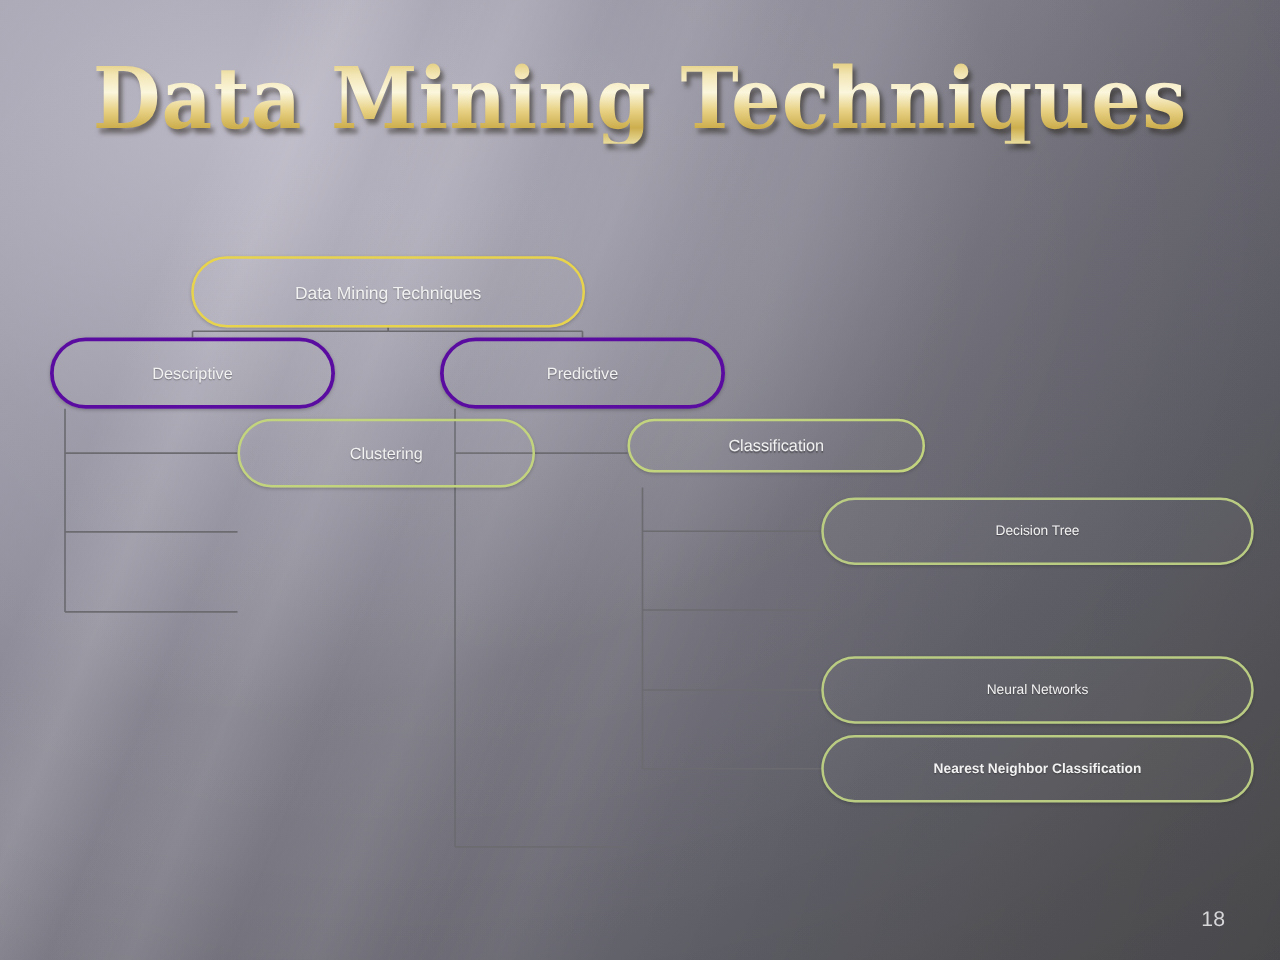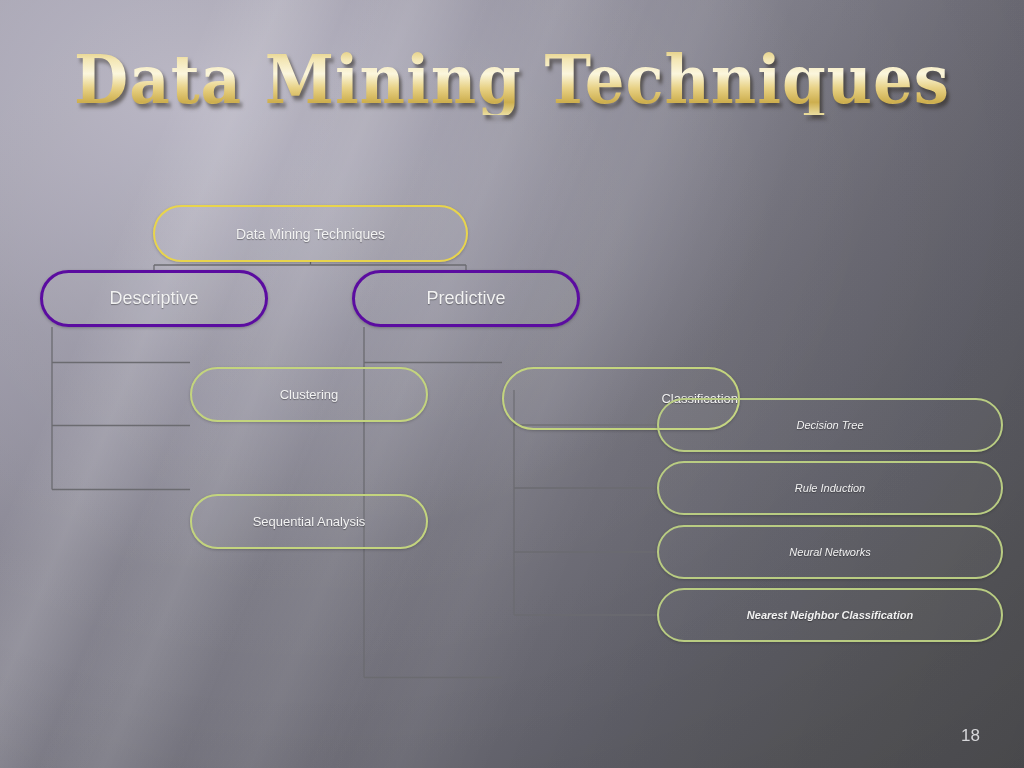--- a/index.html
+++ b/index.html
@@ -83,36 +83,34 @@
   }
   .node.lvl0 {
     border-width: 2.5px;
     border-color: #e8d44c;
     font-size: 14px;
     box-shadow: 0 1px 3px rgba(0,0,0,0.22);
   }
   .node.lvl1 {
     border-width: 3.5px;
     border-color: #5b0ca0;
-    font-size: 18px;
+    font-size: 13px;
     box-shadow: 0 1px 3px rgba(0,0,0,0.25);
   }
   .node.lvl2 {
     border-width: 2.5px;
     border-color: #c3d47e;
     font-size: 13px;
     box-shadow: 0 1px 3px rgba(0,0,0,0.22);
-    margin-top: 32px;
   }
   .node.lvl3 {
     border-width: 2.5px;
     border-color: #b9cc82;
     font-size: 11px;
     box-shadow: 0 1px 3px rgba(0,0,0,0.22);
-    font-style: italic;
   }
   .node.bold { font-weight: 700; }
 
   
   #pagenum {
     position: absolute;
     right: 44px;
     bottom: 22px;
     font-size: 17px;
     color: #d7d7da;
@@ -154,31 +152,25 @@
       </div>
       <div class="node lvl1" style="left: 40px; top: 270px; width: 228px; height: 57px;">
         <span>Descriptive</span>
       </div>
       <div class="node lvl1" style="left: 352px; top: 270px; width: 228px; height: 57px;">
         <span>Predictive</span>
       </div>
       <div class="node lvl2" style="left: 190px; top: 335px; width: 238px; height: 55px;">
         <span>Clustering</span>
       </div>
-      <div class="node lvl2" style="left: 190px; top: 462px; width: 238px; height: 55px;">
-        <span>Sequential Analysis</span>
-      </div>
-      <div class="node lvl2" style="left: 502px; top: 335px; width: 238px; height: 63px; justify-content: flex-end;">
+      <div class="node lvl2" style="left: 502px; top: 335px; width: 238px; height: 43px;">
         <span>Classification</span>
       </div>
       <div class="node lvl3" style="left: 657px; top: 398px; width: 346px; height: 54px;">
         <span>Decision Tree</span>
-      </div>
-      <div class="node lvl3" style="left: 657px; top: 461px; width: 346px; height: 54px;">
-        <span>Rule Induction</span>
       </div>
       <div class="node lvl3" style="left: 657px; top: 525px; width: 346px; height: 54px;">
         <span>Neural Networks</span>
       </div>
       <div class="node lvl3 bold" style="left: 657px; top: 588px; width: 346px; height: 54px;">
         <span>Nearest Neighbor Classification</span>
       </div>
     </div>
 
   <div id="pagenum">18</div>

